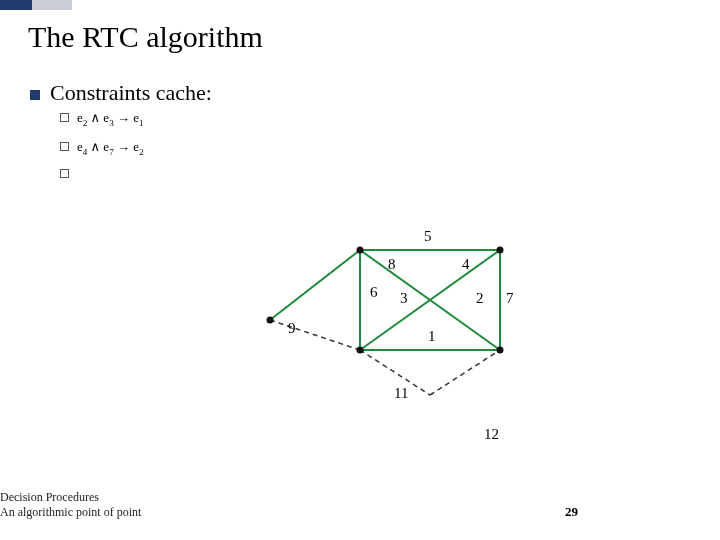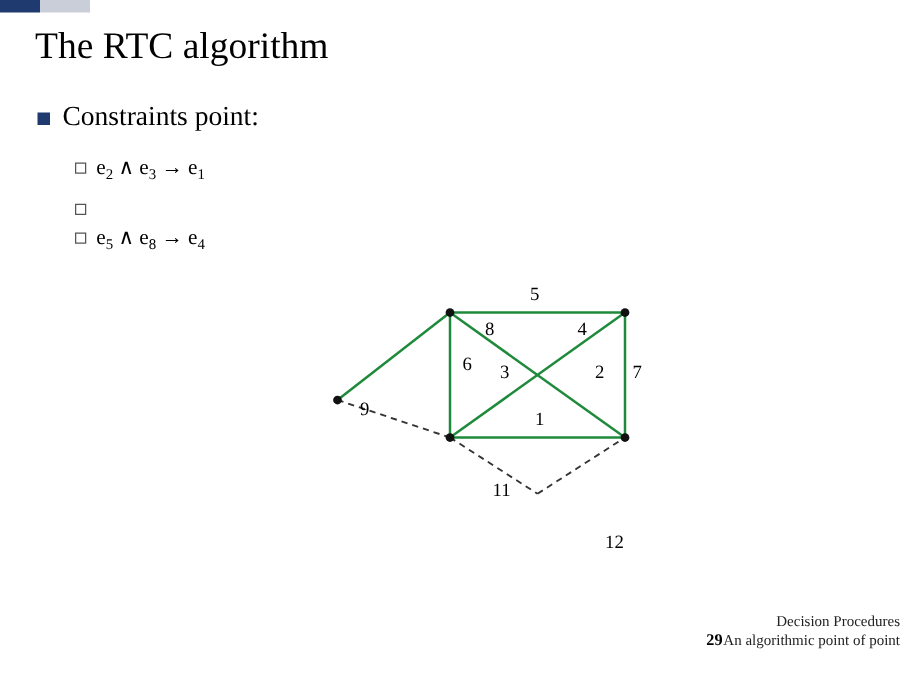--- a/index.html
+++ b/index.html
@@ -2,65 +2,65 @@
 <html><head>
 <meta charset="utf-8">
 <style>
   * { margin: 0; padding: 0; box-sizing: border-box; }
   html, body { width: 720px; height: 540px; background: #fff; font-family: "Times New Roman", Times, serif; color: #000; overflow: hidden; }
   .slide { position: relative; width: 604px; height: 540px; }
   .accent-bar { position: absolute; left: 0; top: 0; width: 720px; height: 10px; background: linear-gradient(to right, #1f3a6e 0 32px, #c9ced8 32px 72px, transparent 72px); }
   .title { position: absolute; left: 28px; top: 20px; font-size: 30px; }
   .bullet-l1 { position: absolute; left: 30px; top: 80px; display: flex; align-items: baseline; gap: 10px; font-size: 22px; }
   .bul-sq { width: 10px; height: 10px; background: #1f3a6e; display: inline-block; margin-top: 8px; }
-  .subs { position: absolute; left: 60px; top: 116px; font-size: 17px; line-height: 36px; }
+  .subs { position: absolute; left: 60px; top: 106px; font-size: 13px; line-height: 24px; }
   .sub { display: flex; align-items: baseline; gap: 8px; }
   .hollow { width: 9px; height: 9px; border: 1px solid #555; display: inline-block; margin-top: 6px; }
   .graph { position: absolute; left: 240px; top: 220px; width: 300px; height: 200px; }
   .elabel { position: absolute; font-size: 15px; font-family: "Times New Roman", serif; }
-  .footer { position: absolute; left: 0; bottom: 20px; width: 720px; text-align: right; font-size: 12px; color: #222; }
+  .footer { position: absolute; left: 0; bottom: 20px; width: 720px; text-align: left; font-size: 12px; color: #222; }
   .pagenum { position: absolute; right: 26px; bottom: 20px; font-size: 13px; font-weight: bold; margin-left: 46px; }
   sub { font-size: 0.7em; }
 </style>
 </head>
 <body>
 
 <div class="slide">
   <div class="accent-bar"></div>
 
   <div class="title">The RTC algorithm</div>
 
   <div class="bullet-l1">
     <span class="bul-sq"></span>
-    <span>Constraints point:</span>
+    <span>Constraints cache:</span>
   </div>
 
   <div class="subs">
     <div class="sub">
       <span class="hollow"></span>
       <span>
         <span>e</span><sub>2</sub>
         <span>∧</span>
         <span>e</span><sub>3</sub>
         <span>→</span>
         <span>e</span><sub>1</sub>
       </span>
     </div>
     <div class="sub">
       <span class="hollow"></span>
+      <span>
+        <span>e</span><sub>4</sub>
+        <span>∧</span>
+        <span>e</span><sub>7</sub>
+        <span>→</span>
+        <span>e</span><sub>2</sub>
+      </span>
     </div>
     <div class="sub">
       <span class="hollow"></span>
-      <span>
-        <span>e</span><sub>5</sub>
-        <span>∧</span>
-        <span>e</span><sub>8</sub>
-        <span>→</span>
-        <span>e</span><sub>4</sub>
-      </span>
     </div>
   </div>
 
   <div class="graph">
     <svg width="300" height="200" viewBox="0 0 300 200">
 
       <g stroke="#1f8a3b" stroke-width="2" fill="none">
         <line x1="120" y1="30" x2="260" y2="30"></line>
         <line x1="260" y1="30" x2="260" y2="130"></line>
         <line x1="260" y1="130" x2="120" y2="130"></line>

